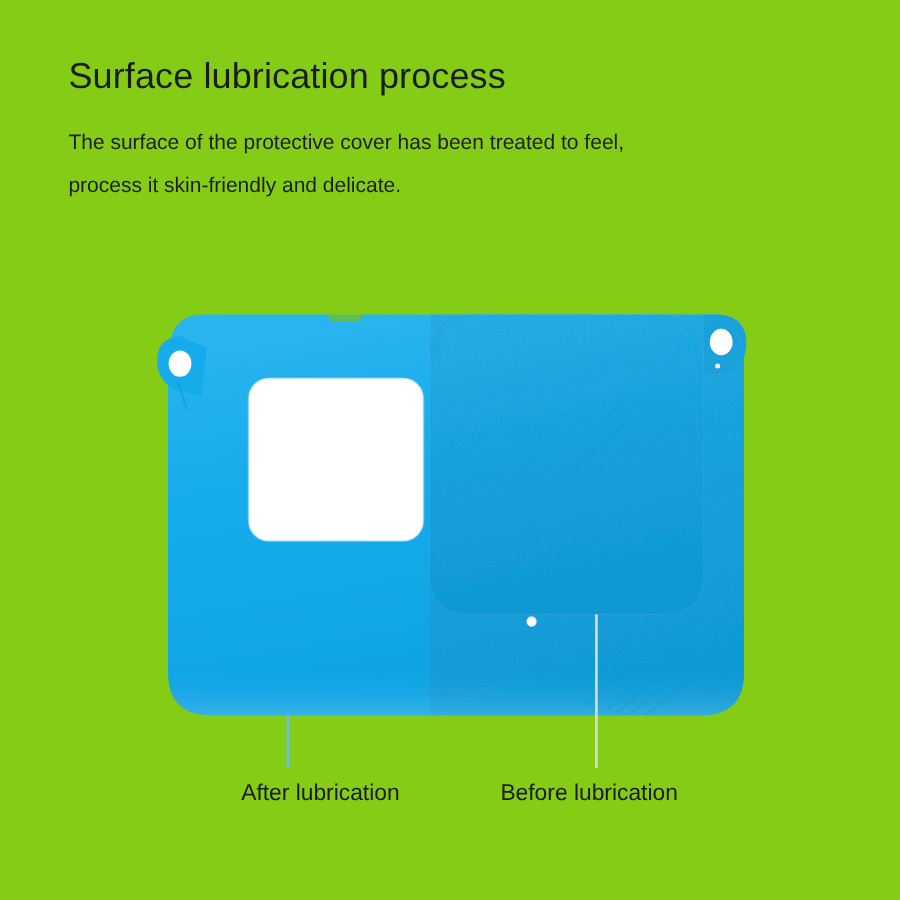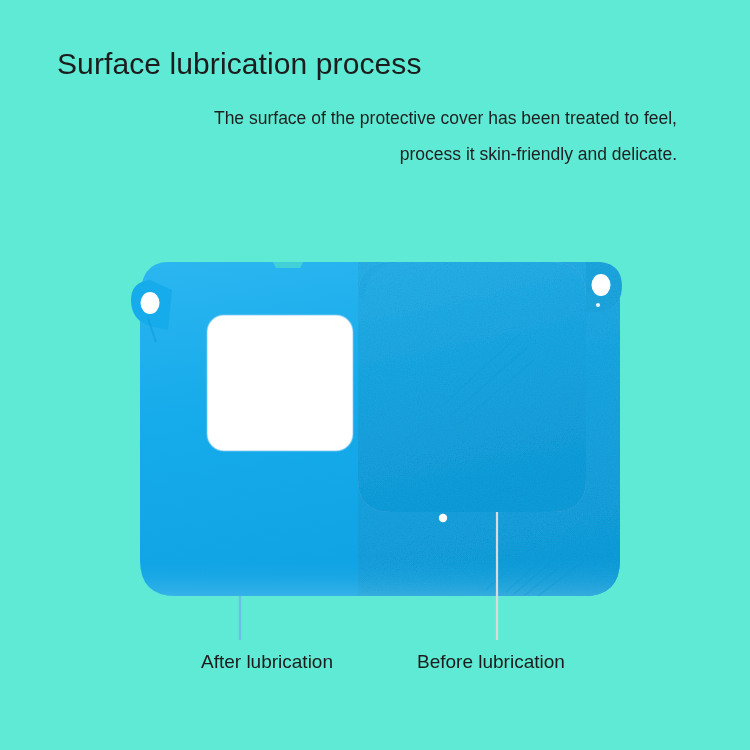--- a/index.html
+++ b/index.html
@@ -13,21 +13,21 @@
     height: 750px;
     font-family: "Liberation Sans", sans-serif;
     color: #1a1a1a;
     overflow: hidden;
     position: relative;
   }
   #page {
     position: relative;
     width: 750px;
     height: 750px;
-    background: #5eead4;
+    background: #84cc16;
   }
 
   
   .text-block {
     position: absolute;
     left: 57px;
     top: 44px;
     width: 640px;
   }
   .headline {
@@ -40,21 +40,20 @@
     white-space: nowrap;
   }
   .subcopy {
     margin: 0;
     padding-top: 16px;
     font-size: 17.5px;
     font-weight: 400;
     line-height: 36px;
     color: #1f1f1f;
     max-width: 620px;
-    text-align: right;
   }
   .subcopy .line {
     display: block;
     white-space: nowrap;
   }
 
   
   #figure {
     position: absolute;
     left: 0;

